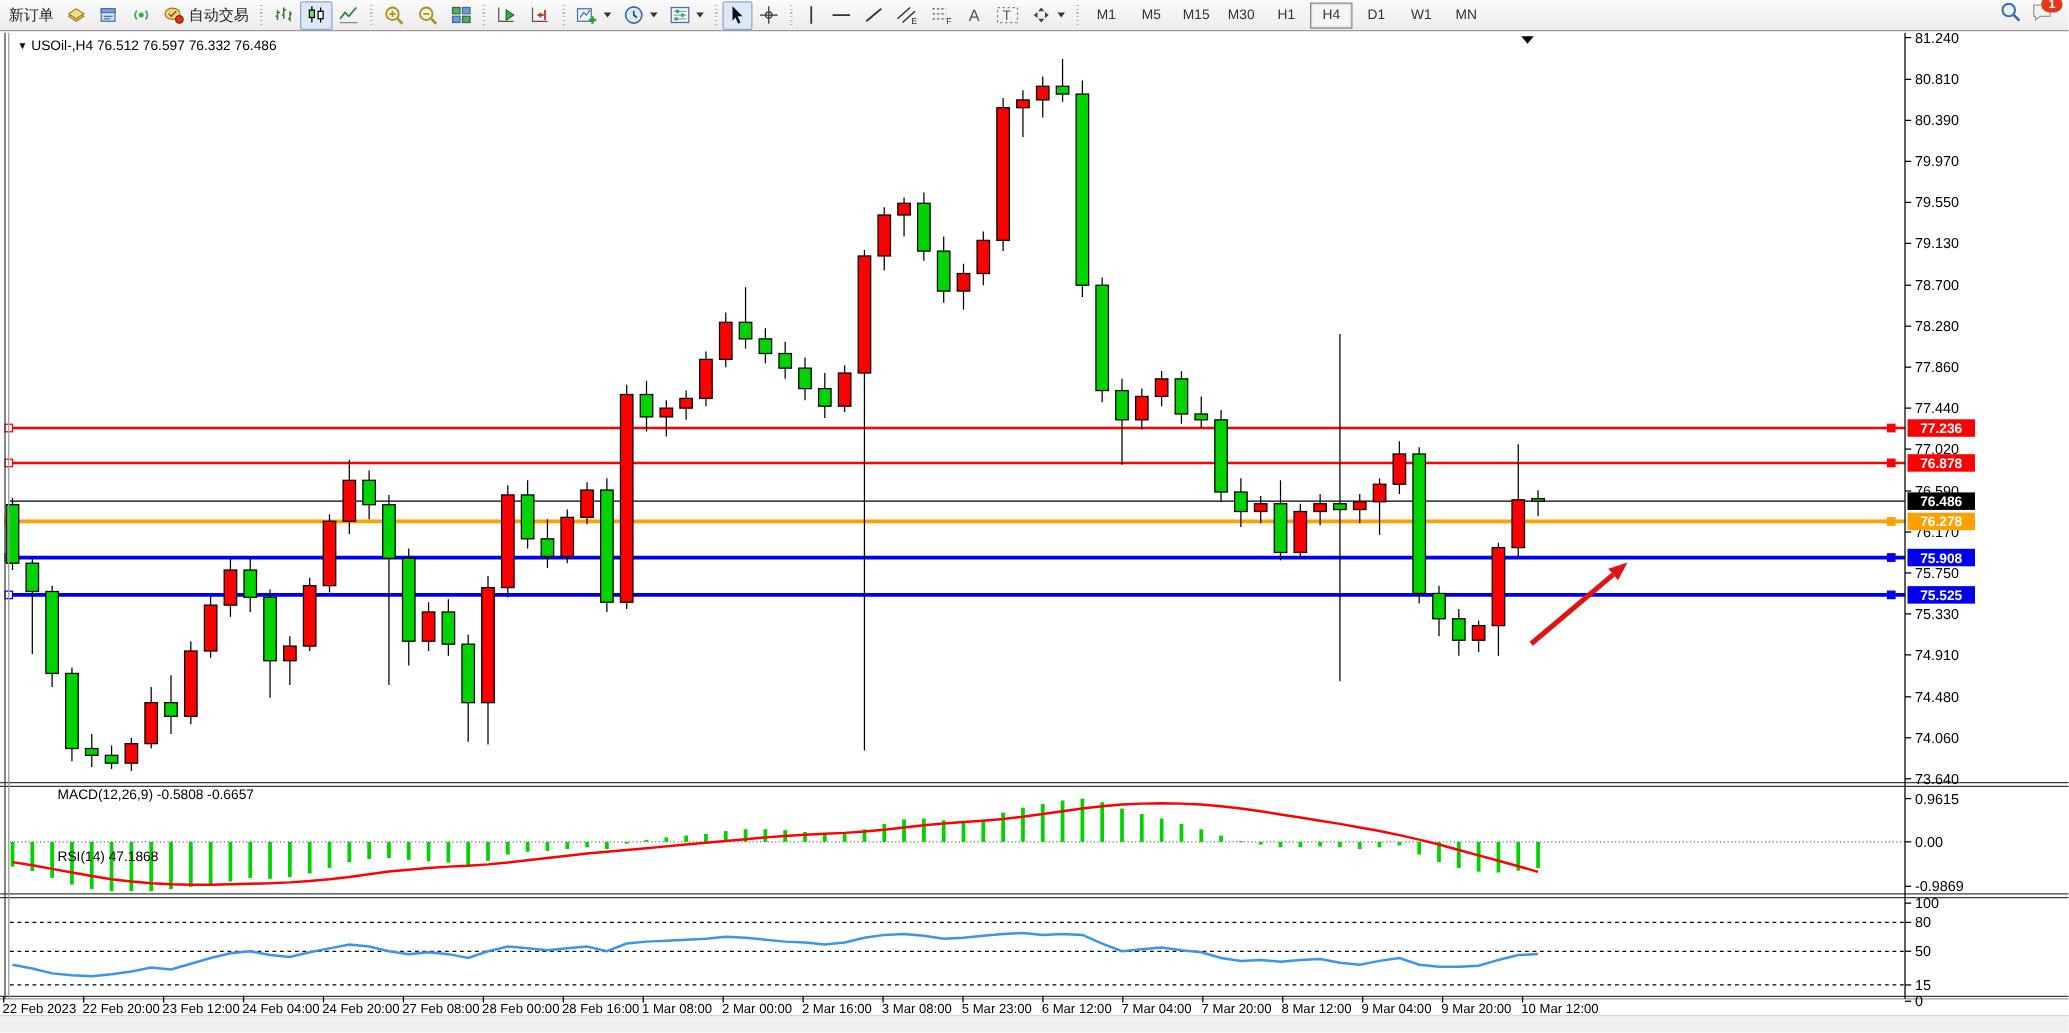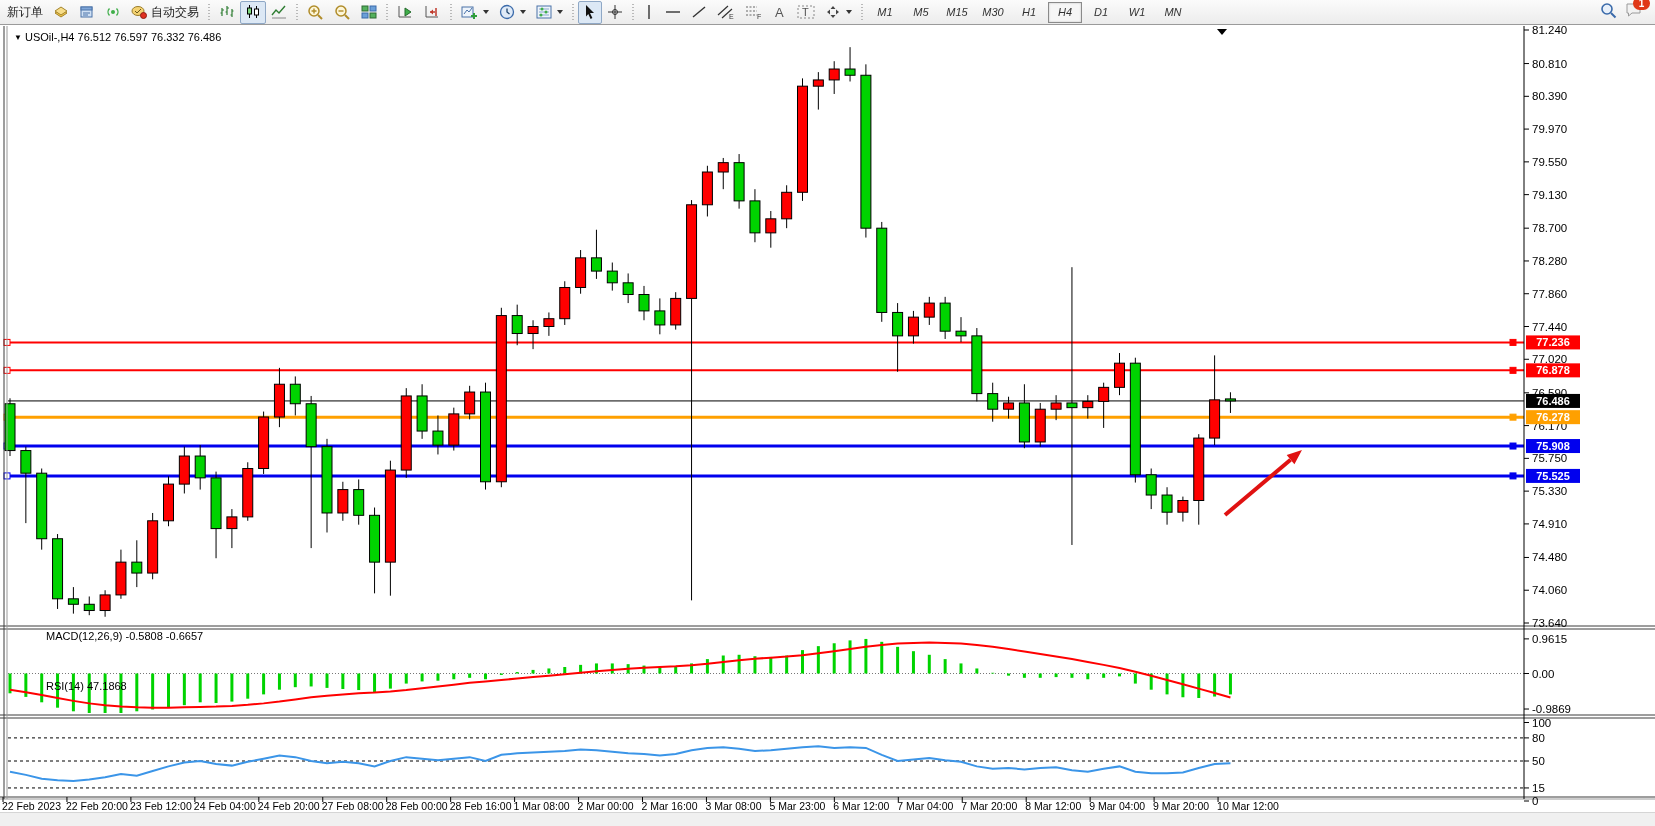--- a/index.html
+++ b/index.html
@@ -13,21 +13,21 @@
   .grip{width:4px;height:17px;margin:0 3px;
     background:repeating-linear-gradient(to bottom,#b9b9b9 0 1px,transparent 1px 3px);
     background-size:2px 100%;background-repeat:repeat-y;background-position:1px 0;}
   .tb-btn{display:flex;align-items:center;gap:3px;height:21px;padding:0 4px;
     border:1px solid transparent;border-radius:2px;font-size:12px;color:#222;cursor:default;}
   .tb-btn.pressed{border-color:#8fa8c6;background:#dce8f5;}
   .tb-btn svg{display:block;}
   .caret{width:0;height:0;border-left:3px solid transparent;border-right:3px solid transparent;
     border-top:4px solid #333;margin-left:2px;}
   .tf-btn{height:19px;min-width:26px;display:flex;align-items:center;justify-content:center;
-    font-size:11px;color:#333;border:1px solid transparent;margin:0 1px;padding:0 3px;font-style:italic;}
+    font-size:11px;color:#333;border:1px solid transparent;margin:0 1px;padding:0 3px;}
   .tf-btn.active{border-color:#8a8a8a;background:#f6f6f6;box-shadow:inset 0 0 2px #bbb;}
   .tb-right{margin-left:auto;display:flex;align-items:center;gap:8px;padding-right:10px;}
   .badge{position:absolute;top:-5px;right:-7px;background:#e03818;color:#fff;border-radius:8px;
     min-width:13px;height:13px;font-size:10px;font-weight:bold;display:flex;
     align-items:center;justify-content:center;padding:0 2px;}
   .chat-wrap{position:relative;}
   
   .chart-title{position:absolute;left:14px;top:31px;font-size:11px;color:#000;z-index:4;}
   .chart-title .tri{font-size:8px;vertical-align:1px;}
   .panel-label{position:absolute;left:12px;font-size:11px;color:#000;z-index:4;padding-left:34px;}

